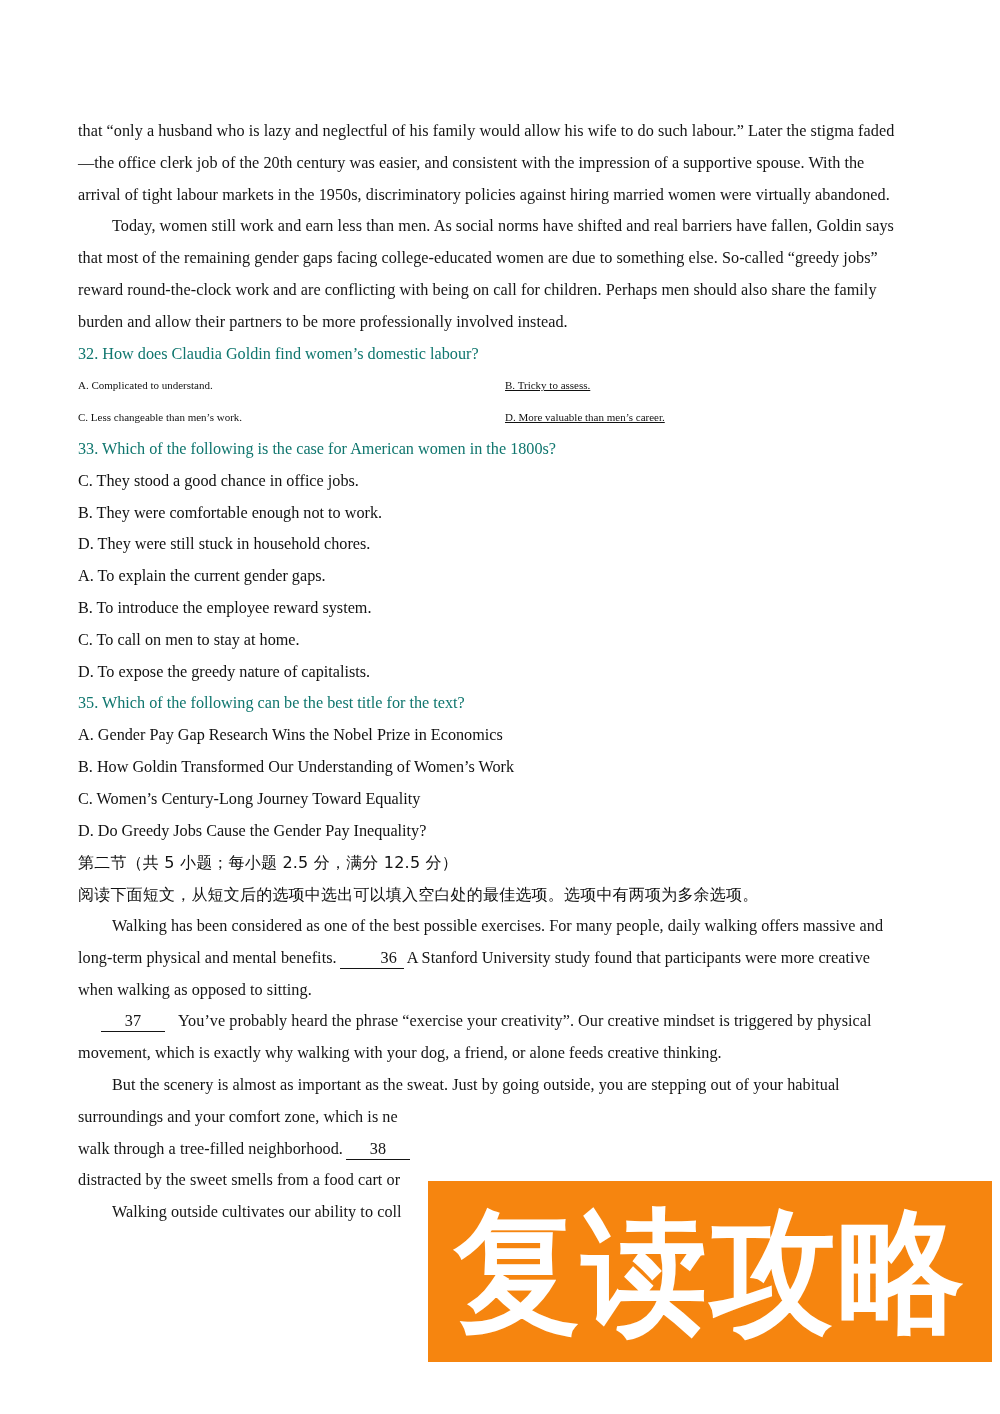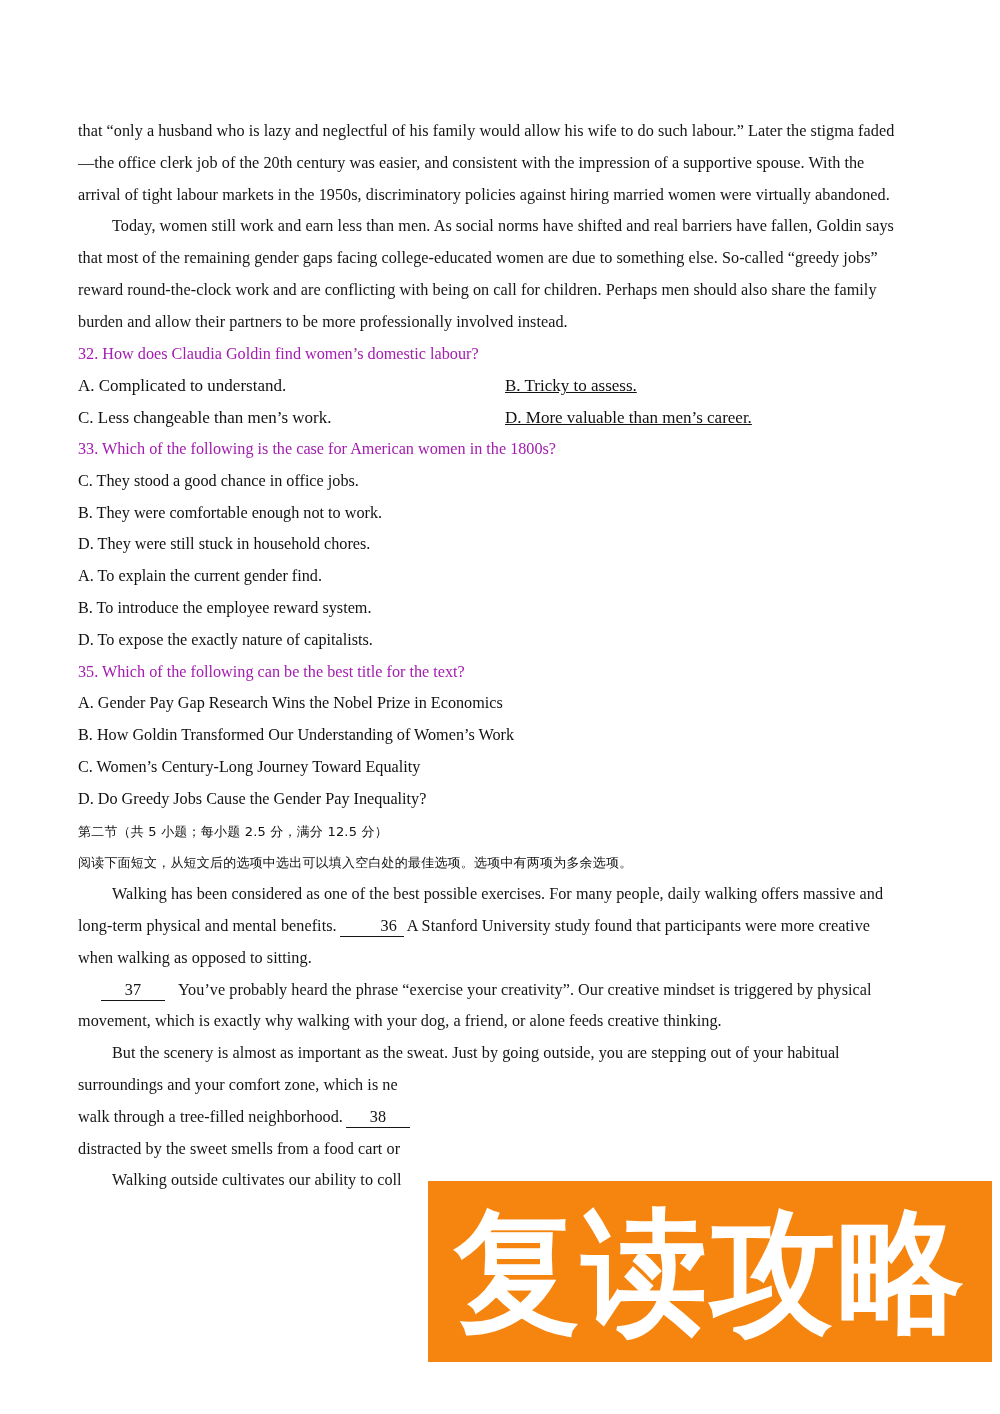--- a/index.html
+++ b/index.html
@@ -44,29 +44,29 @@
     margin: 0;
   }
 
   .indent {
     text-indent: 34px;
   }
 
   .qline {
     font-size: 16.2px;
     line-height: 31.8px;
-    color: #a21caf;
+    color: #0f766e;
   }
 
   
   .opt-row {
     position: relative;
     height: 31.8px;
     line-height: 31.8px;
-    font-size: 17px;
+    font-size: 11px;
   }
   .opt-col-left {
     position: absolute;
     left: 0;
     top: 0;
     white-space: nowrap;
   }
   .opt-col-right {
     position: absolute;
     left: 427px;
@@ -76,21 +76,21 @@
   }
 
   .opt-single {
     font-size: 16.2px;
     line-height: 31.8px;
     white-space: nowrap;
   }
 
   .cn {
     font-family: "DejaVu Sans", "Liberation Sans", sans-serif;
-    font-size: 13px;
+    font-size: 16px;
     line-height: 31.8px;
     letter-spacing: 0.2px;
   }
 
   .blank {
     display: inline-block;
     border-bottom: 1.4px solid #151515;
     text-align: center;
     min-width: 56px;
     padding: 0 4px;
@@ -142,23 +142,24 @@
     <div class="opt-row">
       <span class="opt-col-left">C. Less changeable than men’s work.</span>
       <span class="opt-col-right">D. More valuable than men’s career.</span>
     </div>
 
     <div class="qline">33. Which of the following is the case for American women in the 1800s?</div>
     <div class="opt-single">C. They stood a good chance in office jobs.</div>
     <div class="opt-single">B. They were comfortable enough not to work.</div>
     <div class="opt-single">D. They were still stuck in household chores.</div>
 
-    <div class="opt-single">A. To explain the current gender find.</div>
+    <div class="opt-single">A. To explain the current gender gaps.</div>
     <div class="opt-single">B. To introduce the employee reward system.</div>
-    <div class="opt-single">D. To expose the exactly nature of capitalists.</div>
+    <div class="opt-single">C. To call on men to stay at home.</div>
+    <div class="opt-single">D. To expose the greedy nature of capitalists.</div>
 
     <div class="qline">35. Which of the following can be the best title for the text?</div>
     <div class="opt-single">A. Gender Pay Gap Research Wins the Nobel Prize in Economics</div>
     <div class="opt-single">B. How Goldin Transformed Our Understanding of Women’s Work</div>
     <div class="opt-single">C. Women’s Century-Long Journey Toward Equality</div>
     <div class="opt-single">D. Do Greedy Jobs Cause the Gender Pay Inequality?</div>
 
     <div class="cn">第二节（共 5 小题；每小题 2.5 分，满分 12.5 分）</div>
     <div class="cn">阅读下面短文，从短文后的选项中选出可以填入空白处的最佳选项。选项中有两项为多余选项。</div>
 

